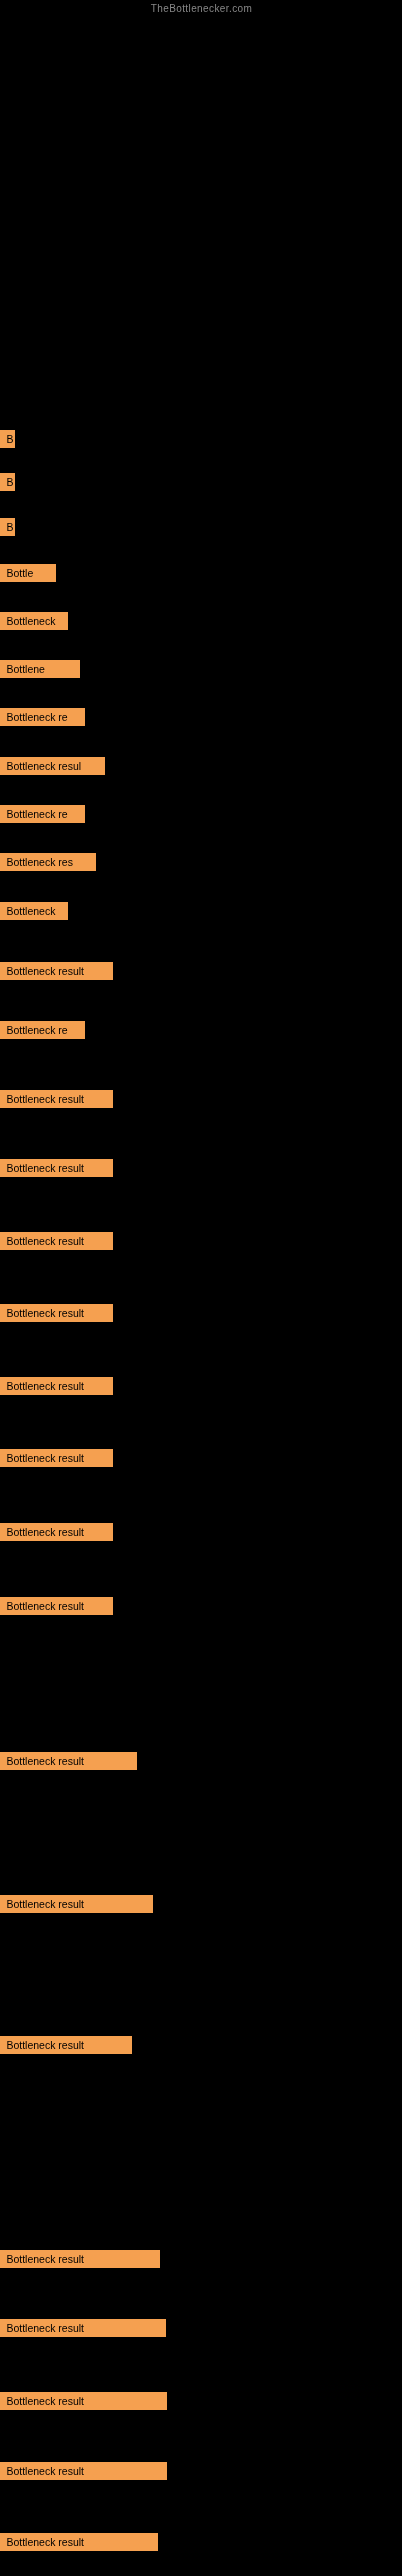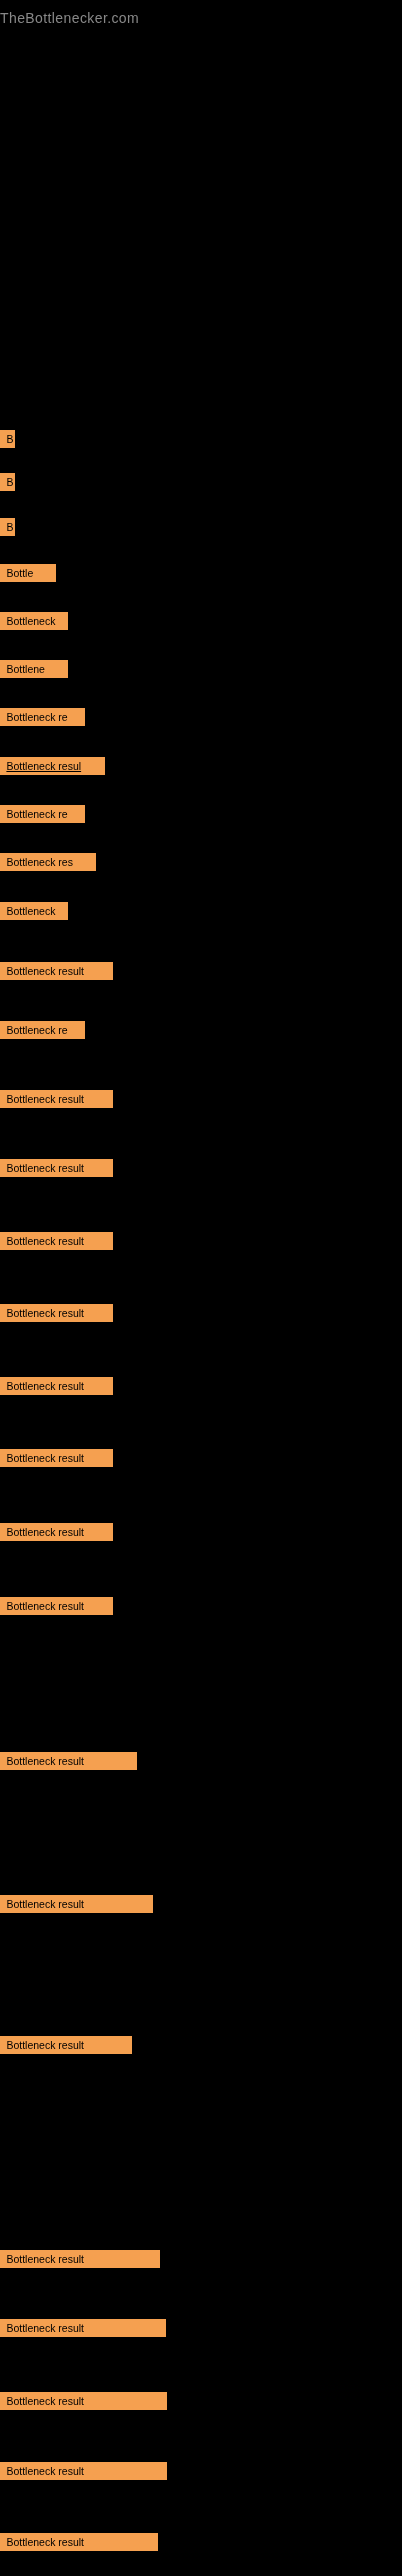--- a/index.html
+++ b/index.html
@@ -5,22 +5,23 @@
     * { margin: 0; padding: 0; box-sizing: border-box; }
     body {
       background-color: #000;
       width: 403px;
       min-height: 2576px;
       font-family: Arial, sans-serif;
       position: relative;
     }
     .site-title {
       color: #888;
-      font-size: 14px;
-      padding-top: 10px;
+      font-size: 10px;
+      text-align: center;
+      padding-top: 3px;
       letter-spacing: 0.4px;
     }
     .bottleneck-item {
       position: absolute;
       left: 0;
       background-color: #f5a050;
       color: #000;
       font-size: 10.5px;
       font-weight: 500;
       padding: 3.2px 6.4px;
@@ -31,23 +32,23 @@
 </head>
 <body>
 
 <div class="site-title">TheBottlenecker.com</div>
 
 <div class="bottleneck-item" style="top: 430px; width: 14.5px;">B</div>
 <div class="bottleneck-item" style="top: 473px; width: 14.5px;">B</div>
 <div class="bottleneck-item" style="top: 518px; width: 14.5px;">B</div>
 <div class="bottleneck-item" style="top: 564px; width: 56px;">Bottle</div>
 <div class="bottleneck-item" style="top: 612px; width: 68px;">Bottleneck</div>
-<div class="bottleneck-item" style="top: 660px; width: 68px;">Bottlene</div>
+<div class="bottleneck-item" style="top: 660px; width: 80px;">Bottlene</div>
 <div class="bottleneck-item" style="top: 708px; width: 85px;">Bottleneck re</div>
-<div class="bottleneck-item" style="top: 757px; width: 105px; text-decoration: underline;">Bottleneck resul</div>
+<div class="bottleneck-item" style="top: 757px; width: 105px;">Bottleneck resul</div>
 <div class="bottleneck-item" style="top: 805px; width: 85px;">Bottleneck re</div>
 <div class="bottleneck-item" style="top: 853px; width: 96px;">Bottleneck res</div>
 <div class="bottleneck-item" style="top: 902px; width: 68px;">Bottleneck</div>
 <div class="bottleneck-item" style="top: 962px; width: 113px;">Bottleneck result</div>
 <div class="bottleneck-item" style="top: 1021px; width: 85px;">Bottleneck re</div>
 <div class="bottleneck-item" style="top: 1090px; width: 113px;">Bottleneck result</div>
 <div class="bottleneck-item" style="top: 1159px; width: 113px;">Bottleneck result</div>
 <div class="bottleneck-item" style="top: 1232px; width: 113px;">Bottleneck result</div>
 <div class="bottleneck-item" style="top: 1304px; width: 113px;">Bottleneck result</div>
 <div class="bottleneck-item" style="top: 1377px; width: 113px;">Bottleneck result</div>

